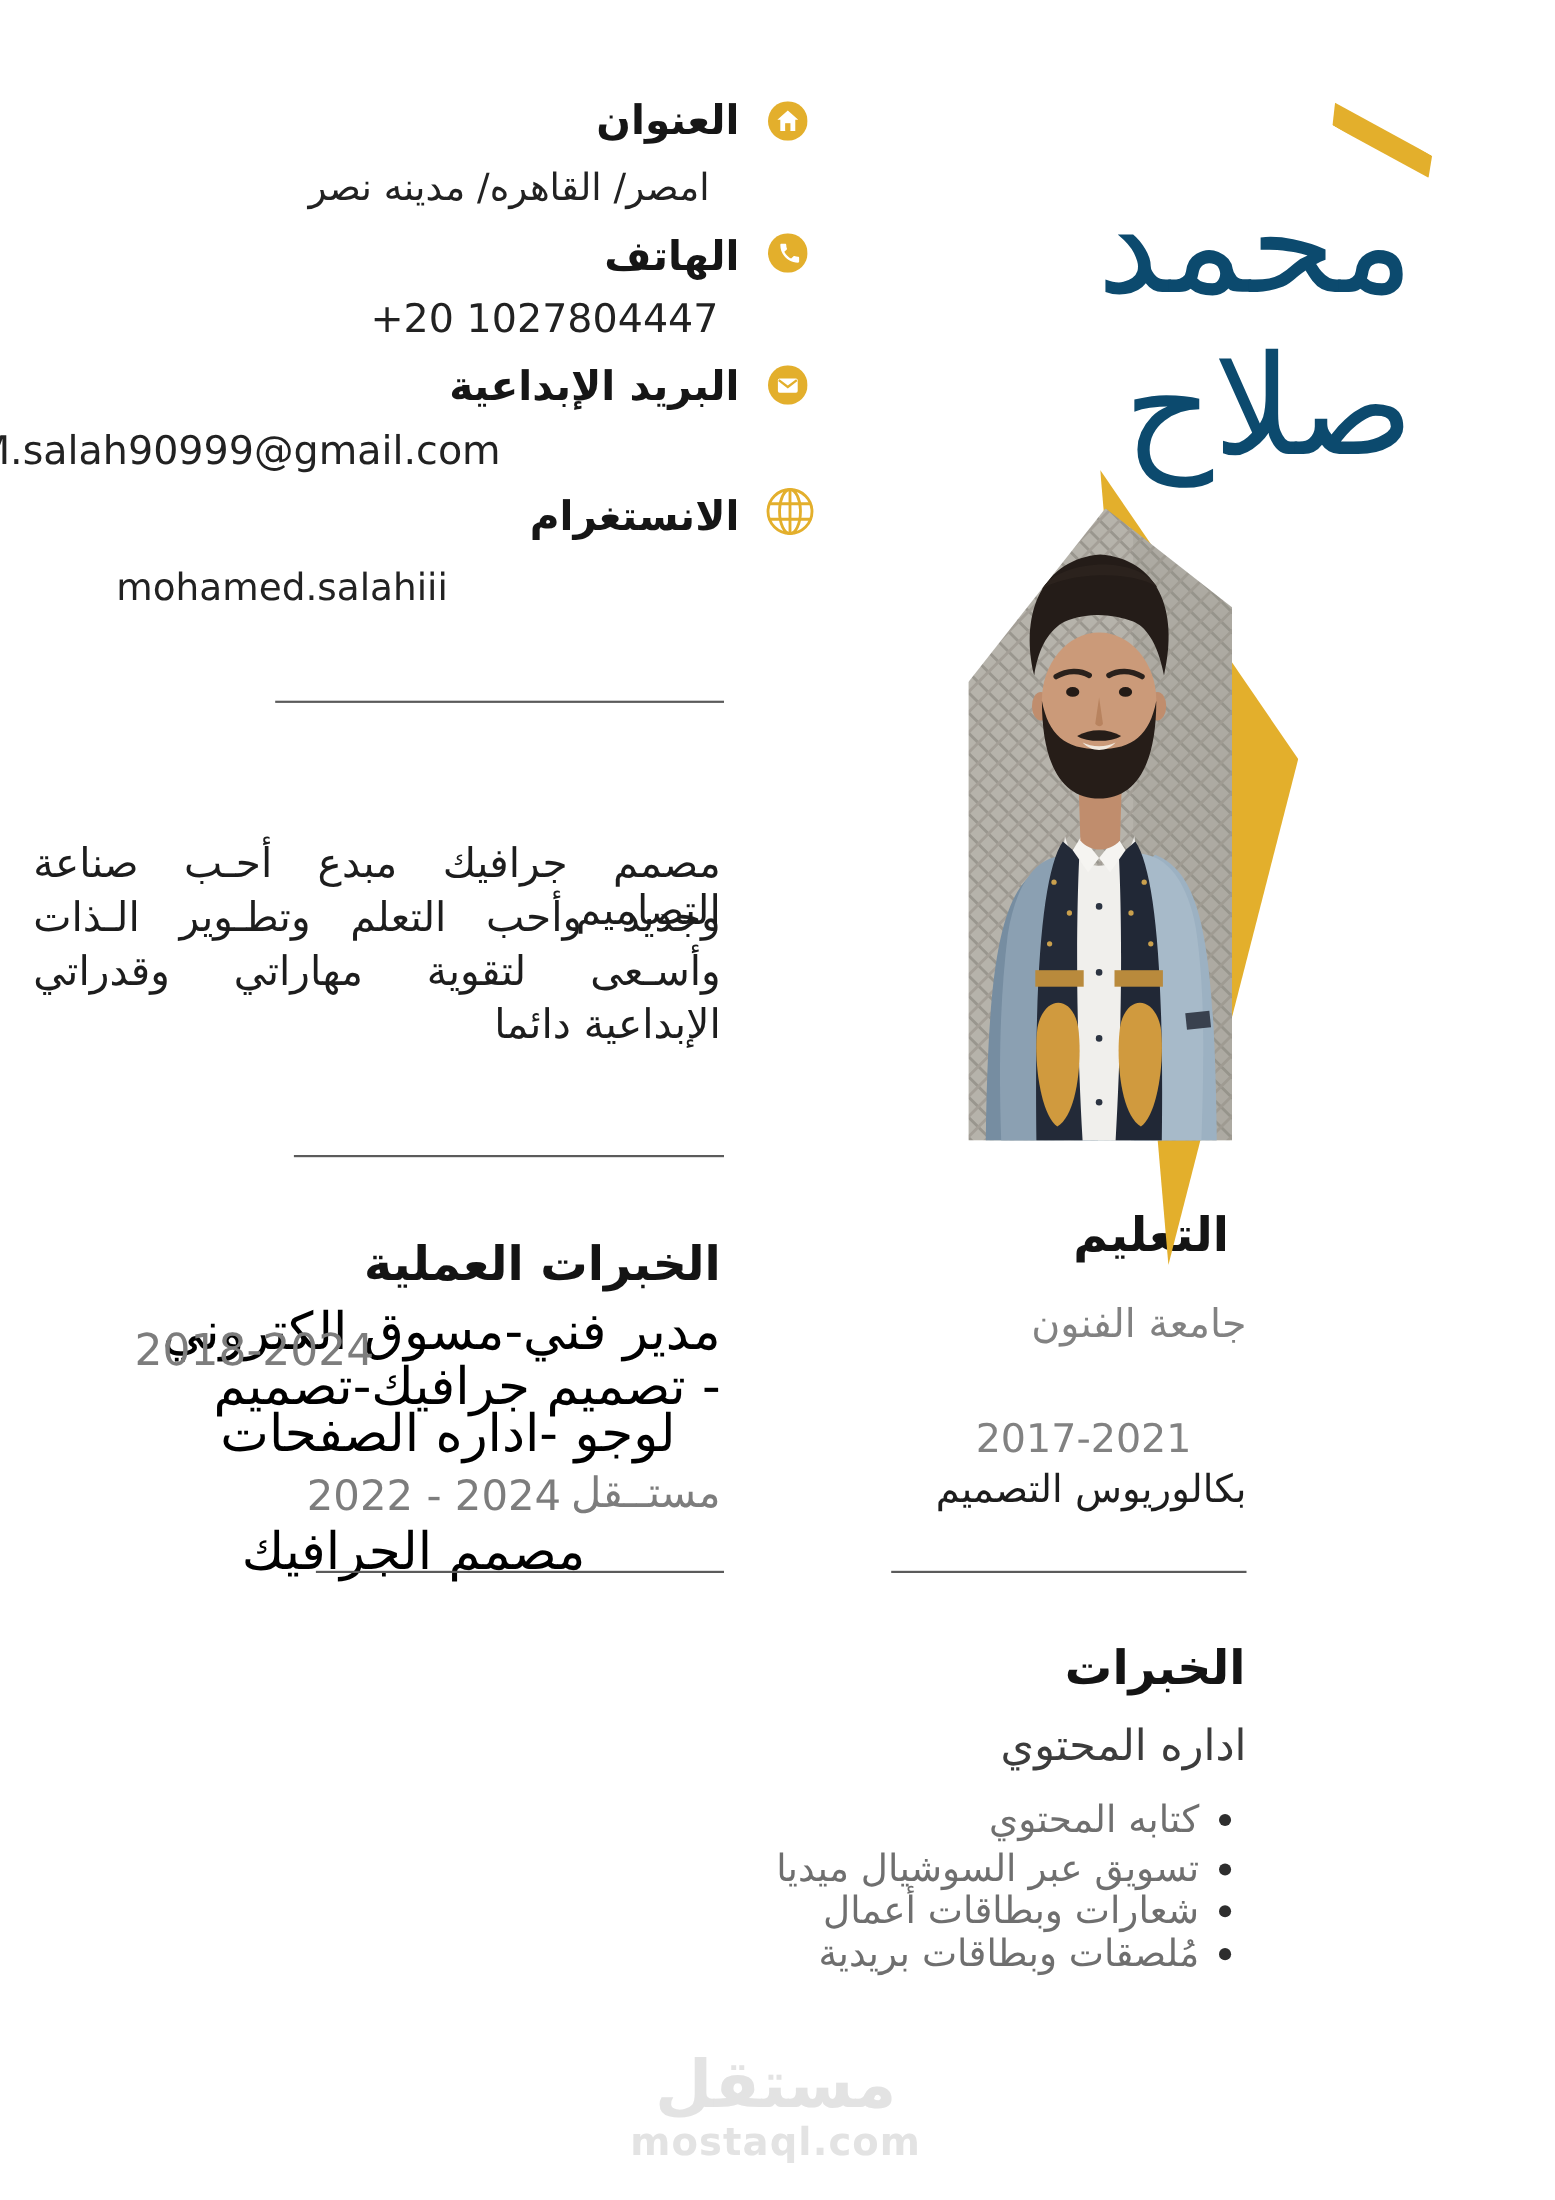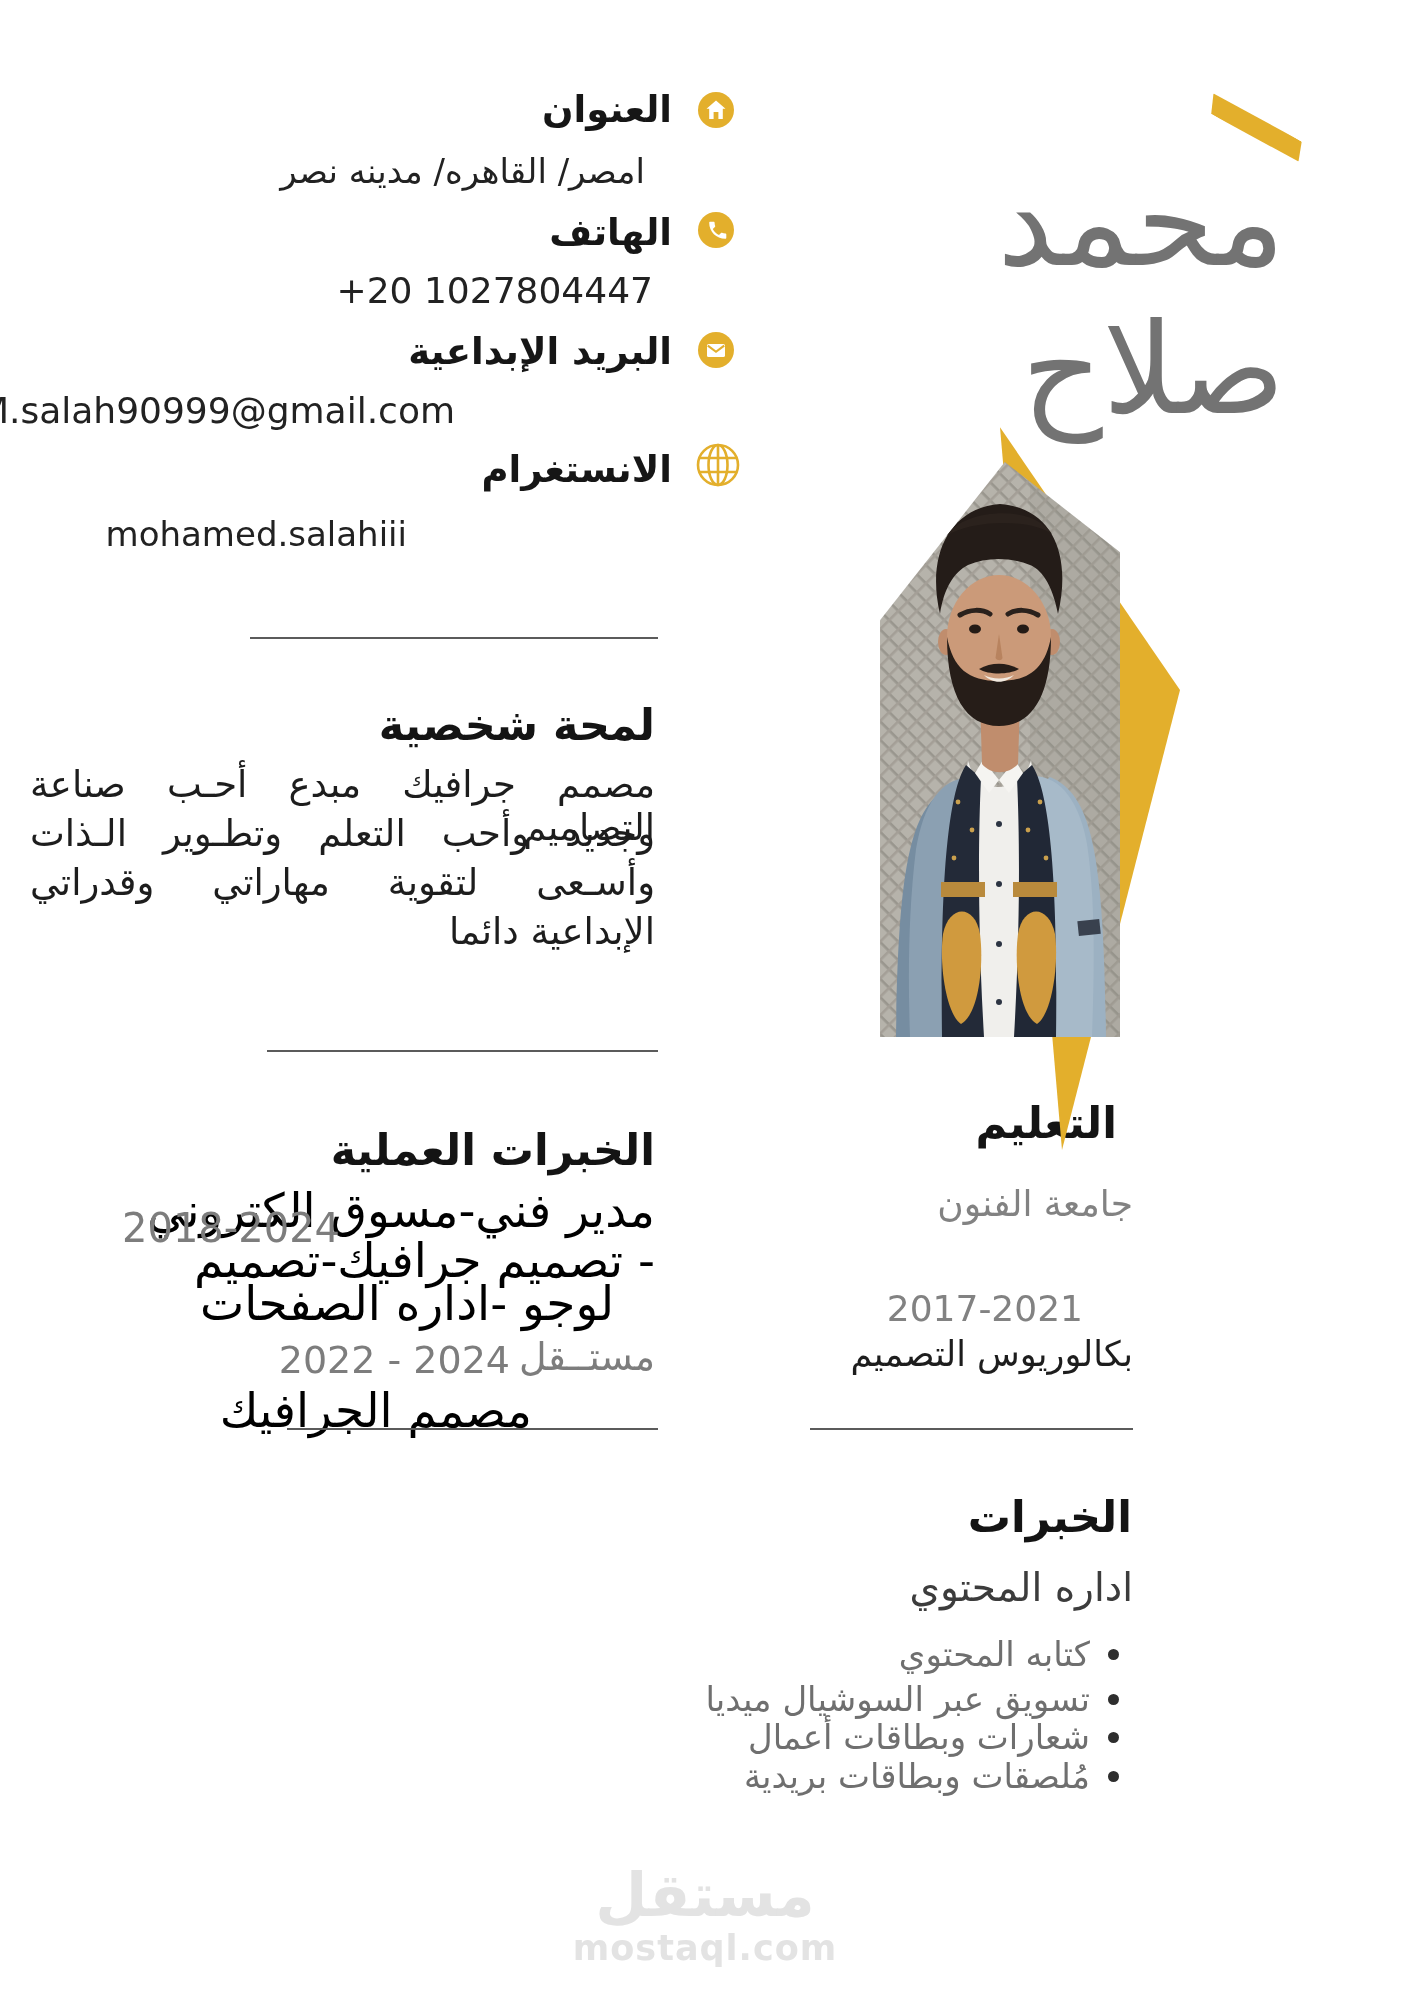--- a/index.html
+++ b/index.html
@@ -5,21 +5,21 @@
   html,body{margin:0;padding:0;background:#ffffff;}
   .page{position:relative;width:1414px;height:2000px;background:#ffffff;overflow:hidden;
         direction:rtl;font-family:"DejaVu Sans",sans-serif;color:#1b1b1b;}
   .abs{position:absolute;}
   .muted{color:#828282;}
   .ltr{direction:ltr;unicode-bidi:isolate;}
   .divider{position:absolute;height:0;border-top:2px solid #5b5b5b;}
 
   
   .name{top:148px;right:129px;text-align:right;font-size:126px;line-height:148px;
-        color:#737373;letter-spacing:-2px;}
+        color:#0c4a6e;letter-spacing:-2px;}
   .brush{top:116px;left:1202px;width:108px;height:23px;background:#E3AF2C;
          transform:rotate(31deg);clip-path:polygon(0 18%,93% 0,100% 82%,8% 100%);}
 
   
   .c-icon{left:698px;width:36px;height:36px;}
   .c-title{right:742px;font-size:37px;font-weight:bold;color:#161616;}
   .c-value{font-size:35px;color:#222222;}
 
   
   .sec-title{font-size:43px;font-weight:bold;color:#141414;}
@@ -96,21 +96,20 @@
       <circle cx="23" cy="23" r="20"></circle>
         <ellipse cx="23" cy="23" rx="9.5" ry="20"></ellipse>
       <path d="M23 3v40M4.6 16h36.8M4.6 30h36.8"></path>
       </svg>
   </span>
   <div class="abs c-title" style="top:448px">الانستغرام</div>
   <div class="abs c-value" style="top:514px;right:1007px;font-size:34px">mohamed.salahiii</div>
 
   <div class="divider" style="top:637px;left:250px;width:408px"></div>
 
-  <div class="abs sec-title" style="top:700px;right:759px">لمحة شخصية</div>
   <div class="abs sum">
     <div>مصمم جرافيك مبدع أحـب صناعة التصاميم</div>
     <div>وجديد وأحب التعلم وتطـوير الـذات</div>
     <div>وأسـعى لتقوية مهاراتي وقدراتي</div>
     <div class="last">الإبداعية دائما</div>
   </div>
 
   <div class="divider" style="top:1050px;left:267px;width:391px"></div>
 
   <div class="abs sec-title" style="top:1125px;right:759px">الخبرات العملية</div>

